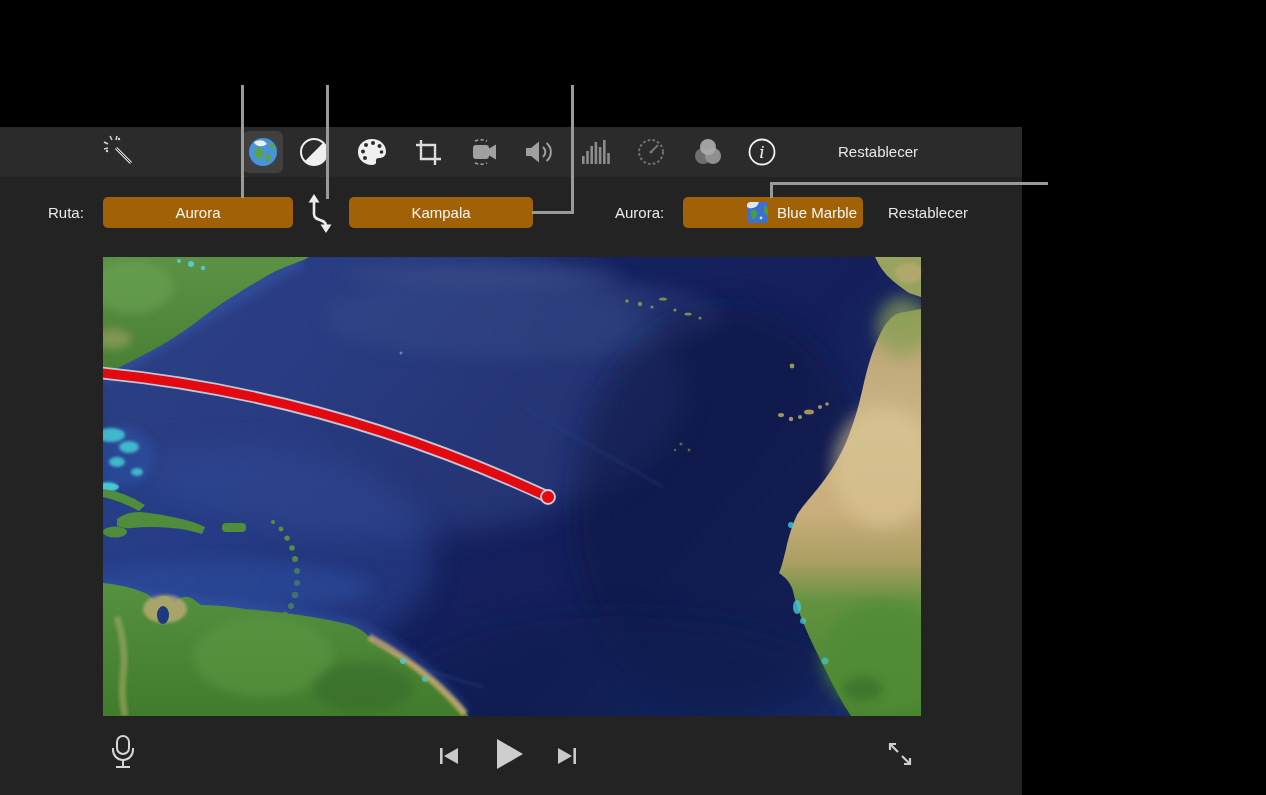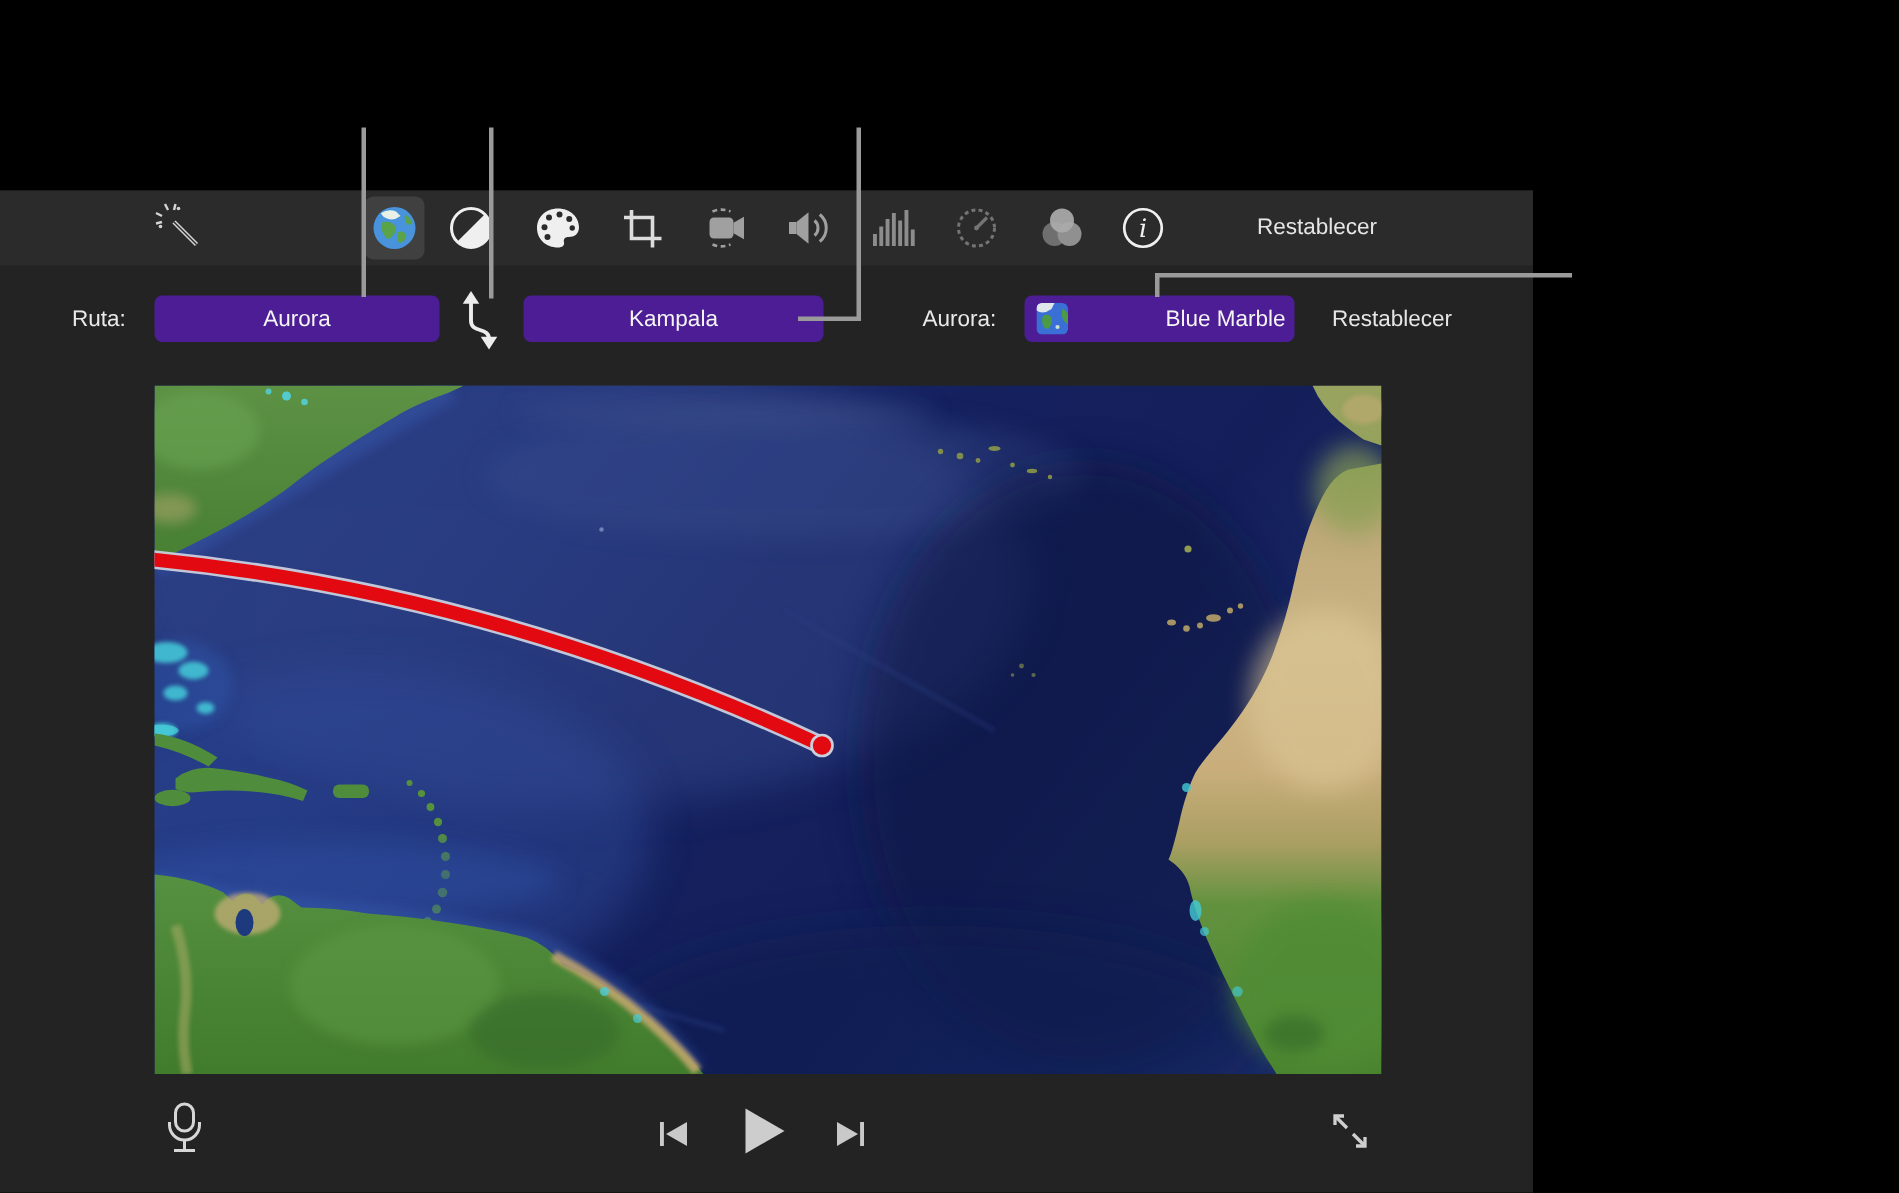--- a/index.html
+++ b/index.html
@@ -5,23 +5,23 @@
   html,body{margin:0;padding:0;background:#000;width:1266px;height:795px;overflow:hidden;
     font-family:"Liberation Sans",sans-serif;-webkit-font-smoothing:antialiased;}
   .stage{position:absolute;left:0;top:0;width:1266px;height:795px;background:#000;}
   .panel{position:absolute;left:0;top:127px;width:1022px;height:668px;background:#232323;}
   .toolbar{position:absolute;left:0;top:0;width:1022px;height:50px;background:#2b2b2b;}
   .tbi{position:absolute;top:0;width:44px;height:50px;display:flex;align-items:center;justify-content:center;}
   .tool-sel-bg{position:absolute;left:243px;top:4px;width:40px;height:42px;background:#404040;border-radius:6px;}
   .tb-reset{position:absolute;left:818px;top:0;width:120px;height:50px;line-height:50px;text-align:center;
     color:#e6e6e6;font-size:15px;}
   .row-label{position:absolute;top:77px;color:#e9e9e9;font-size:15px;}
-  .gbtn{position:absolute;top:70px;height:31px;background:#4c1d95;border-radius:5px;color:#f4f4f4;
+  .gbtn{position:absolute;top:70px;height:31px;background:#a16207;border-radius:5px;color:#f4f4f4;
     font-size:15px;display:flex;align-items:center;justify-content:center;box-sizing:border-box;}
-  .style-btn{justify-content:space-between;padding-left:8px;gap:9px;}
+  .style-btn{justify-content:flex-end;padding-left:8px;gap:9px;}
   .swap-btn{position:absolute;top:66px;width:34px;height:40px;display:flex;align-items:center;justify-content:center;}
   .reset2{position:absolute;left:888px;top:77px;color:#e6e6e6;font-size:15px;}
   .mapwrap{position:absolute;left:103px;top:130px;width:818px;height:459px;}
   .player-ic{position:absolute;display:flex;align-items:center;justify-content:center;}
   .cl{position:absolute;background:#9a9a9a;z-index:40;}
   .thumb{width:21px;height:21px;border-radius:3.5px;flex:0 0 auto;}
 </style>
 </head>
 <body>
 
@@ -144,21 +144,21 @@
     <button class="gbtn" style="left:103px;width:190px;border:none">Aurora</button>
 
     <div class="swap-btn" style="left:303px">
       <svg width="34" height="44" viewBox="0 0 34 44">
         <path d="M11 11 L11 23 C11 31 23 27 23 35" fill="none" stroke="#ececec" stroke-width="2.6"></path>
         <polygon points="11,3 5.5,11.5 16.5,11.5" fill="#ececec"></polygon>
         <polygon points="23,42 17.5,33.5 28.5,33.5" fill="#ececec"></polygon>
       </svg>
     </div>
 
-    <button class="gbtn" style="left:349px;width:200px;border:none">Kampala</button>
+    <button class="gbtn" style="left:349px;width:184px;border:none">Kampala</button>
 
     <div class="row-label" style="left:615px">Aurora:</div>
 
     <button class="gbtn style-btn" style="left:683px;width:180px;border:none">
       <svg class="thumb" viewBox="0 0 21 21">
         <rect width="21" height="21" rx="3.5" fill="#3a70d6"></rect>
         <path d="M0 0 H12 L10 4 Q6 7 2 6 L0 5 Z" fill="#dfe7ea"></path>
         <path d="M5 8 Q9 7 10 10 Q11 14 8 17 Q5 18 4 14 Q3 10 5 8 Z" fill="#4c9a45"></path>
         <path d="M17 4 Q21 5 21 9 L21 14 Q18 13 17 9 Z" fill="#4c9a45"></path>
         <circle cx="14" cy="16" r="1.4" fill="#cfe0d2"></circle>

